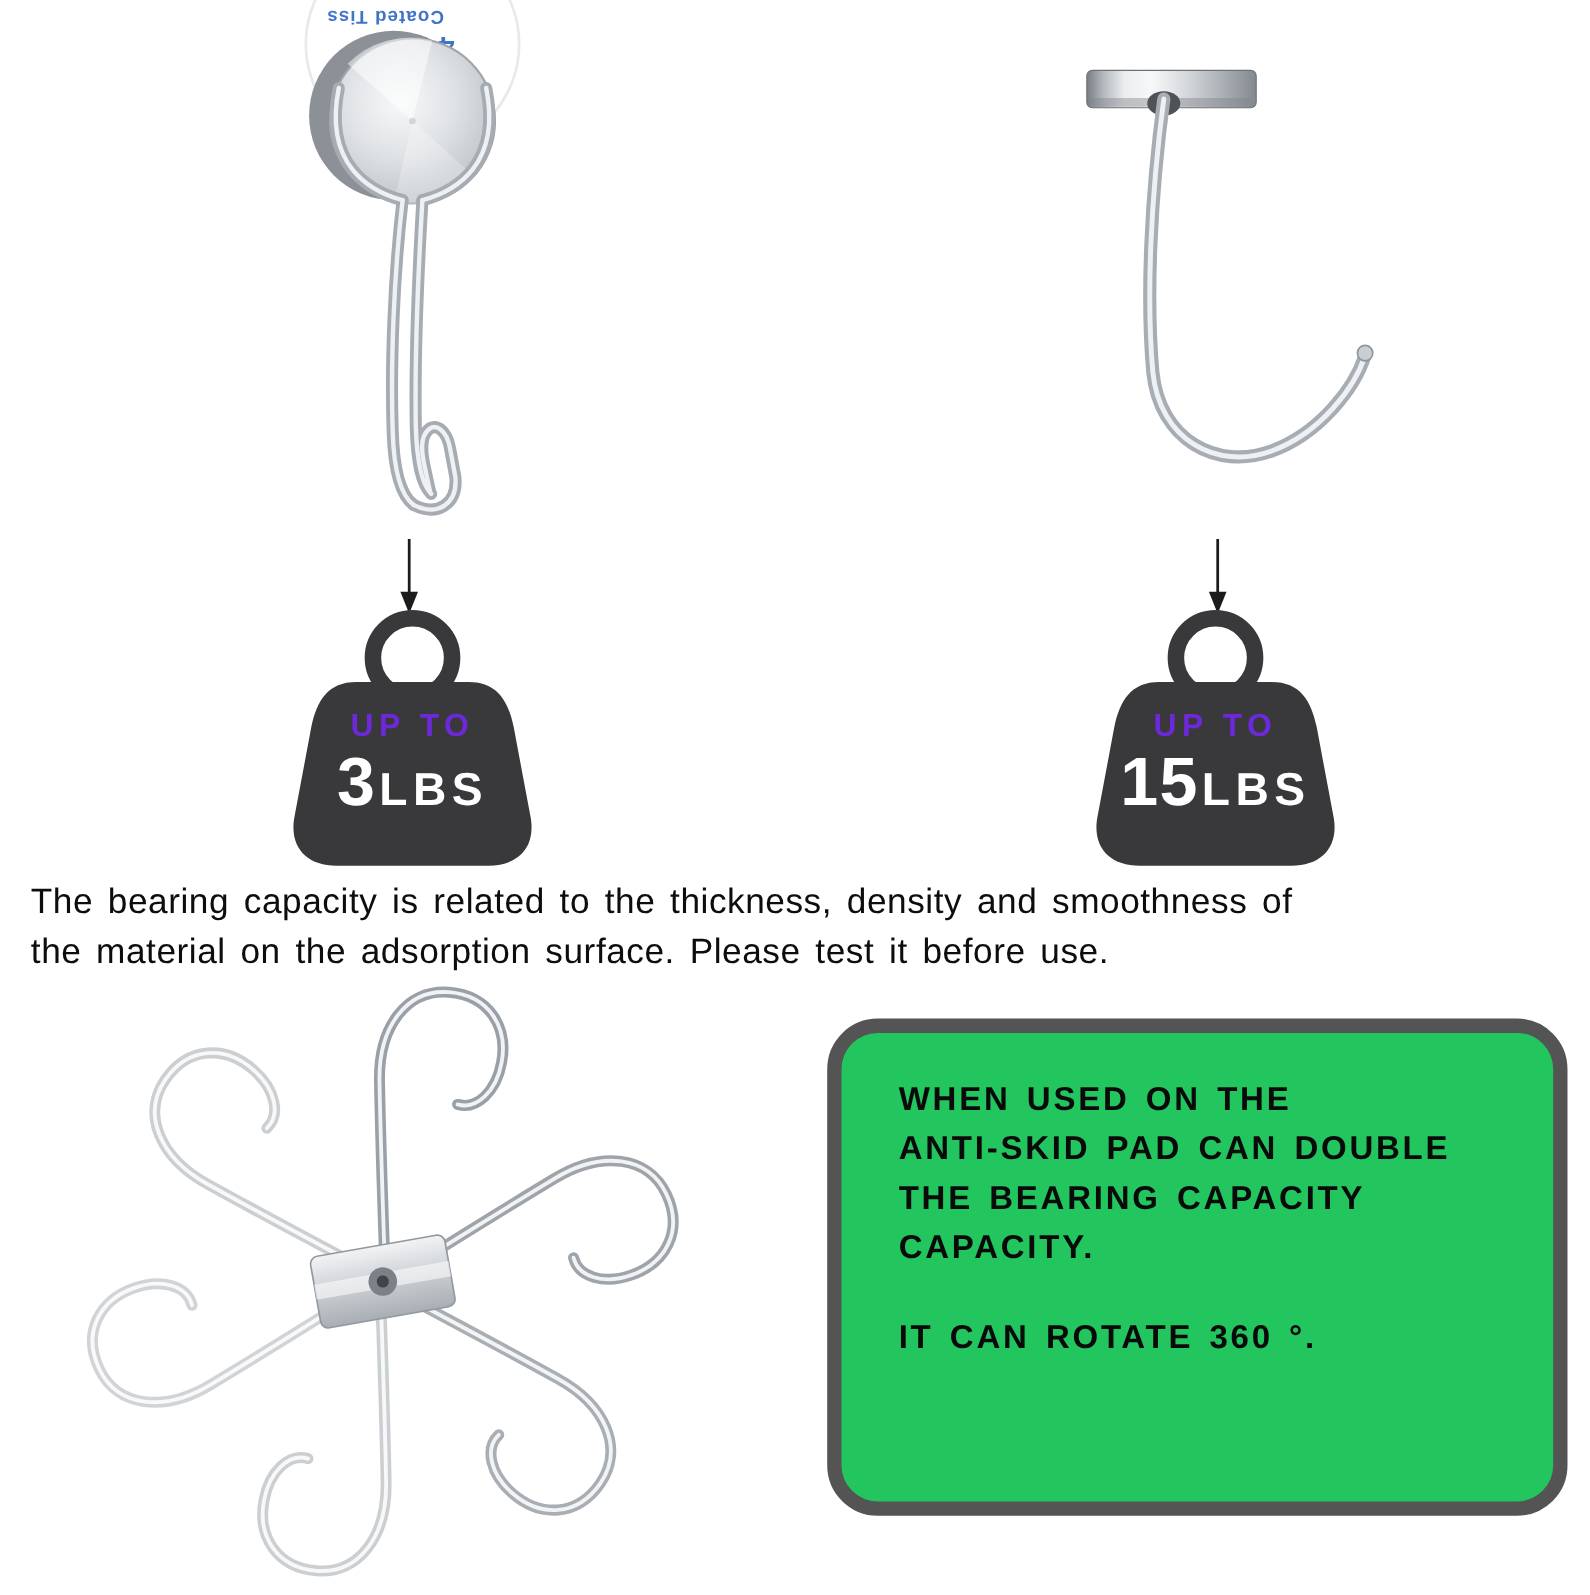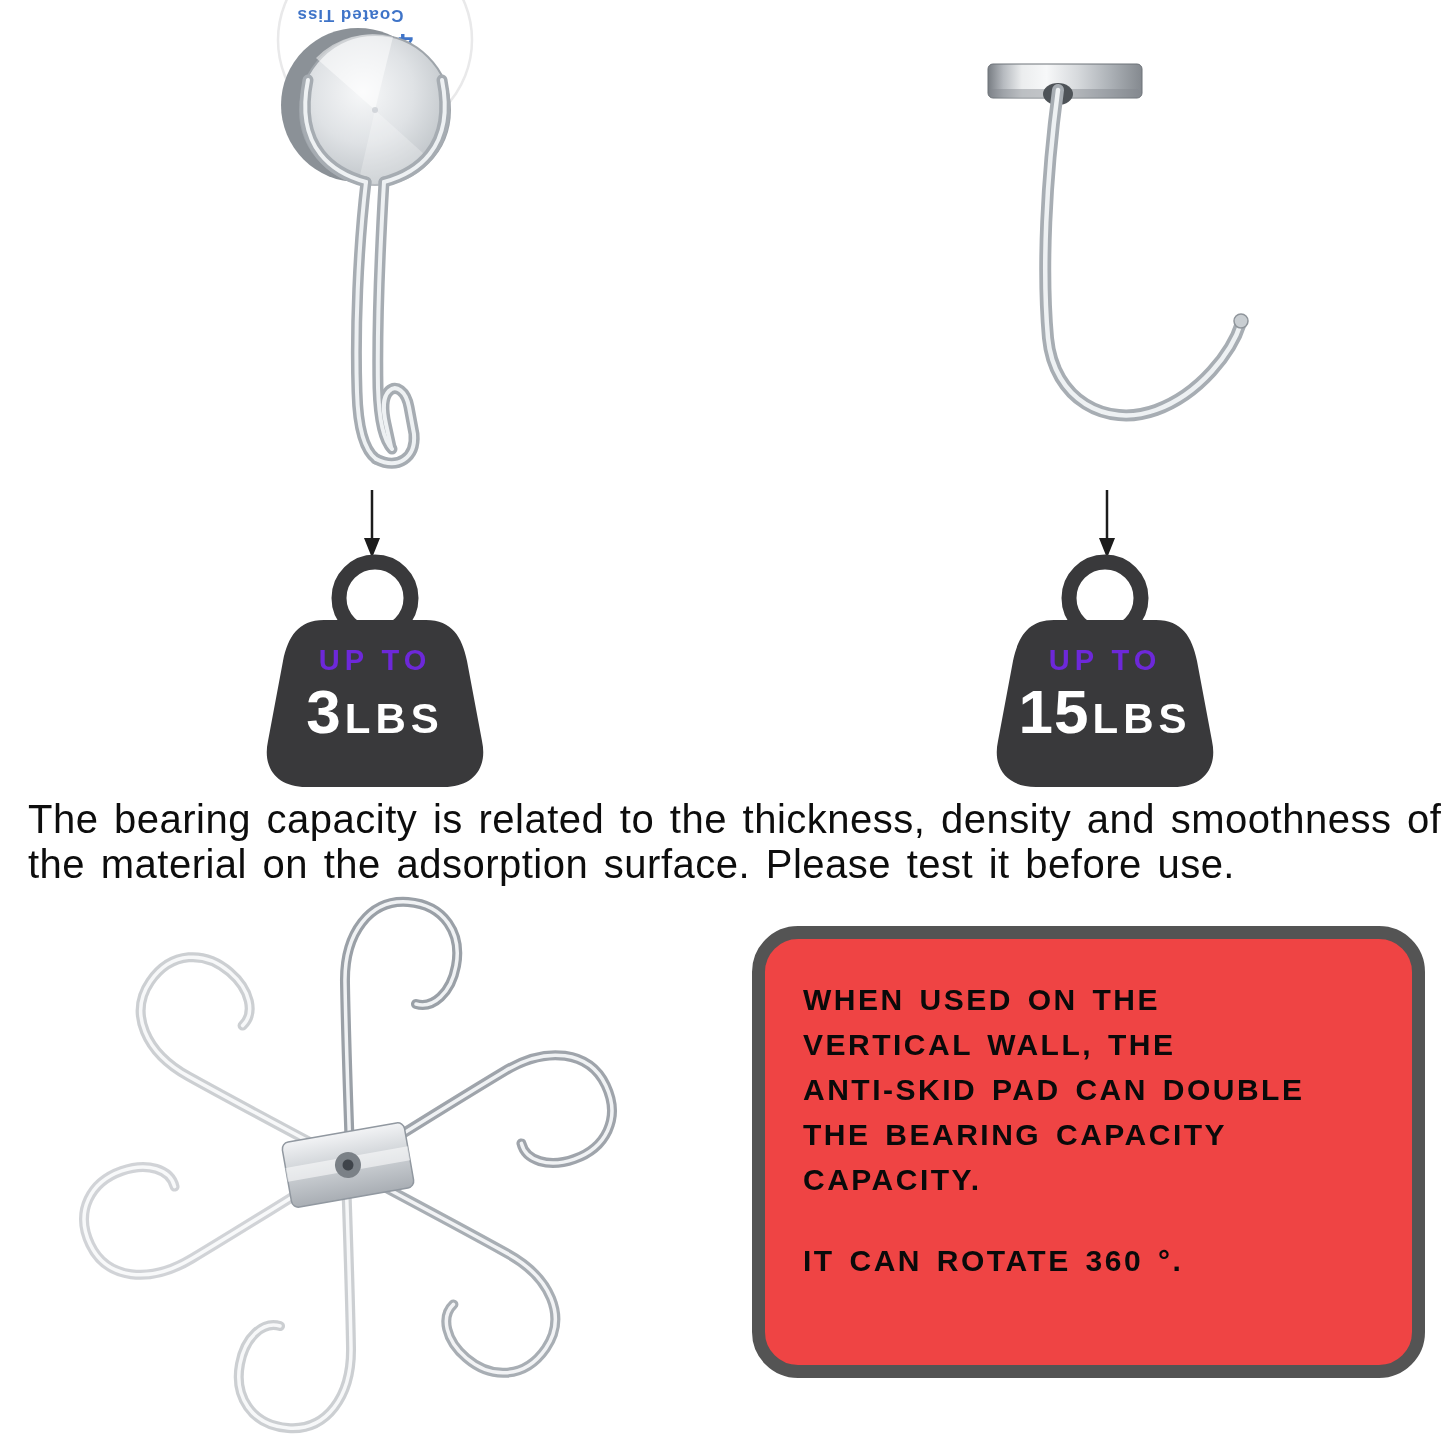--- a/index.html
+++ b/index.html
@@ -10,26 +10,26 @@
   
   .weight-wrap{position:absolute;width:226px;height:240px;}
   .weight-wrap .wtext{position:absolute;left:0;width:100%;text-align:center;color:#6d28d9;font-weight:bold;}
   .wprefix{top:94px;font-size:29px;letter-spacing:5px;}
   .wvalue-row{position:absolute;top:126px;left:0;width:100%;display:flex;justify-content:center;align-items:baseline;color:#fff;font-weight:bold;}
   .wvalue{font-size:62px;letter-spacing:1px;}
   .wunit{font-size:42px;letter-spacing:5px;margin-left:3px;}
 
   
   .note{position:absolute;left:28px;top:797px;width:1405px;color:#0d0d0d;}
-  .note div{font-size:40px;line-height:45px;letter-spacing:0.5px;word-spacing:4px;white-space:nowrap;}
+  .note div{font-size:32px;line-height:45px;letter-spacing:0.5px;word-spacing:4px;white-space:nowrap;}
 
   
   .info-box{position:absolute;left:752px;top:926px;width:673px;height:452px;box-sizing:border-box;
-            border:13px solid #545454;border-radius:46px;background:#ef4444;
-            padding:38px 16px 0 38px;}
+            border:13px solid #545454;border-radius:46px;background:#22c55e;
+            padding:38px 16px 0 52px;}
   .info-box .bline{font-size:30px;font-weight:bold;letter-spacing:2.5px;word-spacing:4px;
                    line-height:45px;color:#0a0a0a;white-space:nowrap;}
   .info-box .rotate{margin-top:36px;}
 </style>
 </head>
 <body>
 
 <div id="canvas">
 
   <svg class="abs" style="left:250px;top:0px;" width="230" height="500" viewBox="0 0 230 500">
@@ -178,20 +178,19 @@
     <g transform="translate(348,285) rotate(-10)">
       <rect x="-62" y="-33" width="124" height="66" rx="7" fill="url(#hubG)" stroke="#9198a0" stroke-width="1.5"></rect>
       <rect x="-62" y="-8" width="124" height="14" fill="#ffffff" opacity="0.55"></rect>
       <circle r="13" fill="#7b8187"></circle>
       <circle r="5.5" fill="#3f444a"></circle>
     </g>
   </svg>
 
   <div class="info-box">
     <div class="bline">WHEN USED ON THE</div>
-    <div class="bline">VERTICAL WALL, THE</div>
     <div class="bline">ANTI-SKID PAD CAN DOUBLE</div>
     <div class="bline">THE BEARING CAPACITY</div>
     <div class="bline">CAPACITY.</div>
     <div class="bline rotate">IT CAN ROTATE 360 °.</div>
   </div>
 
 </div>
 
 </body></html>

